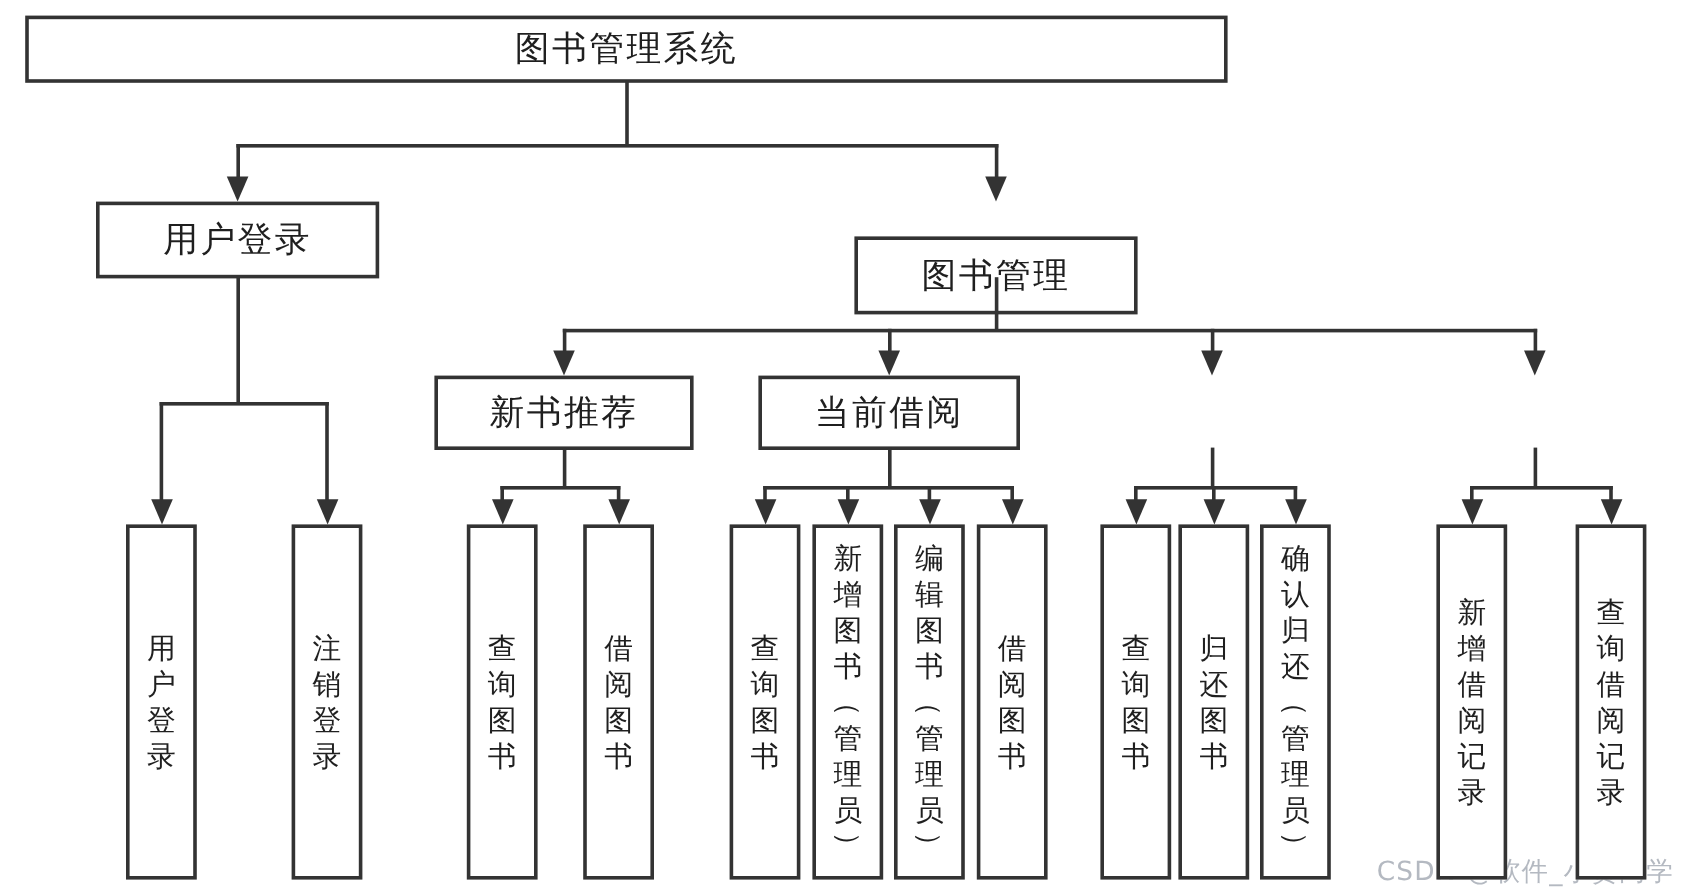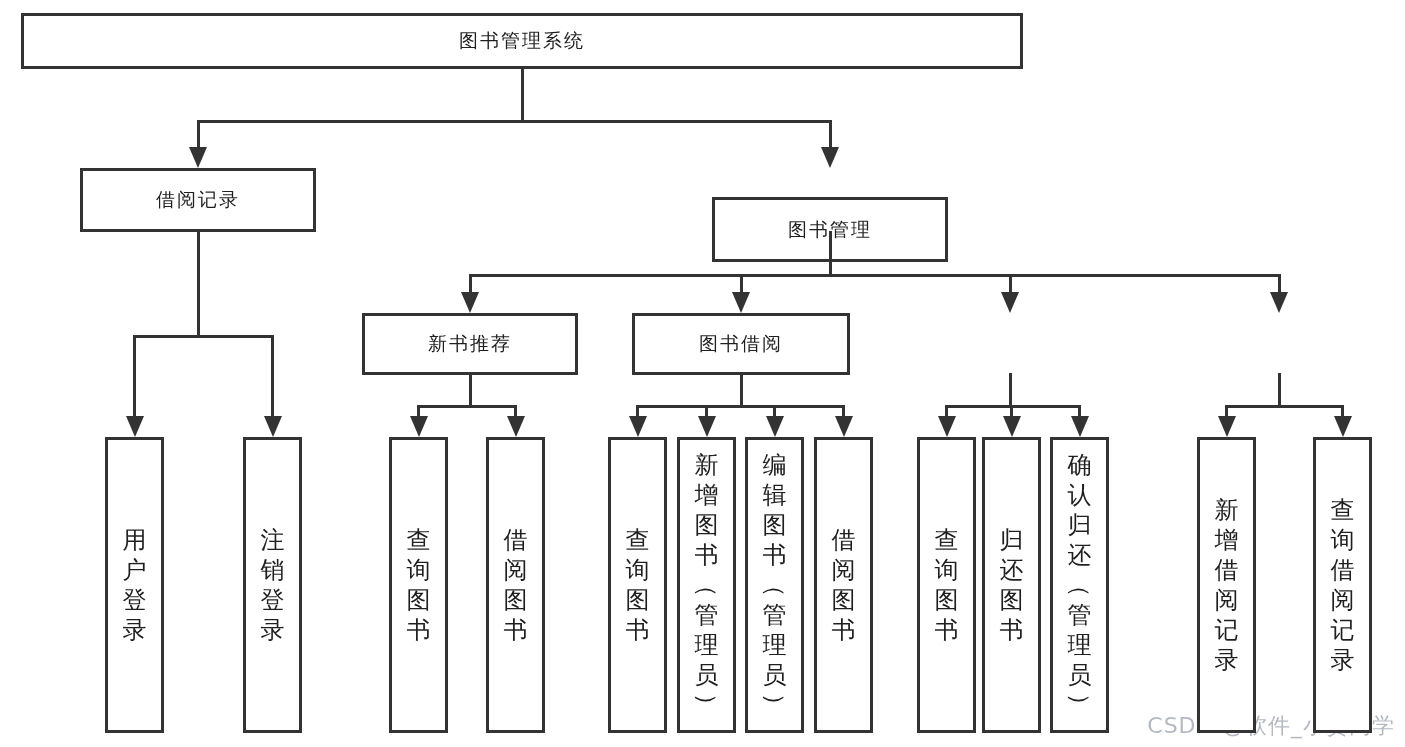--- a/index.html
+++ b/index.html
@@ -14,21 +14,21 @@
     position:absolute;
     box-sizing:border-box;
     border:3px solid #333333;
     background:#ffffff;
     color:#1f1f1f;
     display:flex;
     align-items:center;
     justify-content:center;
   }
   .node.h{
-    font-size:19px;
+    font-size:29px;
     letter-spacing:2px;
     white-space:nowrap;
   }
   .node.v{
     flex-direction:column;
     gap:6px;
     font-size:24px;
   }
   .vch{
     display:block;
@@ -58,24 +58,24 @@
     pointer-events:none;
     white-space:nowrap;
   }
 </style>
 </head>
 <body>
 
 <div id="canvas">
   <span class="watermark">CSDN @软件_小贺同学</span>
 <div class="node h" style="left: 21px; top: 13px; width: 1002px; height: 56px;">图书管理系统</div>
-    <div class="node h" style="left: 80px; top: 168px; width: 236px; height: 64px;">借阅记录</div>
+    <div class="node h" style="left: 80px; top: 168px; width: 236px; height: 64px;">用户登录</div>
     <div class="node h" style="left: 712px; top: 168px; width: 236px; height: 65px; margin-top: 29px;">图书管理</div>
     <div class="node h" style="left: 362px; top: 313px; width: 216px; height: 62px;">新书推荐</div>
-    <div class="node h" style="left: 632px; top: 313px; width: 218px; height: 62px;">图书借阅</div>
+    <div class="node h" style="left: 632px; top: 313px; width: 218px; height: 62px;">当前借阅</div>
     <div class="node v" style="left: 105px; top: 437px; width: 59px; height: 296px;">
       <span class="vch">用</span>
       <span class="vch">户</span>
       <span class="vch">登</span>
       <span class="vch">录</span>
     </div>
     <div class="node v" style="left: 243px; top: 437px; width: 59px; height: 296px;">
       <span class="vch">注</span>
       <span class="vch">销</span>
       <span class="vch">登</span>

